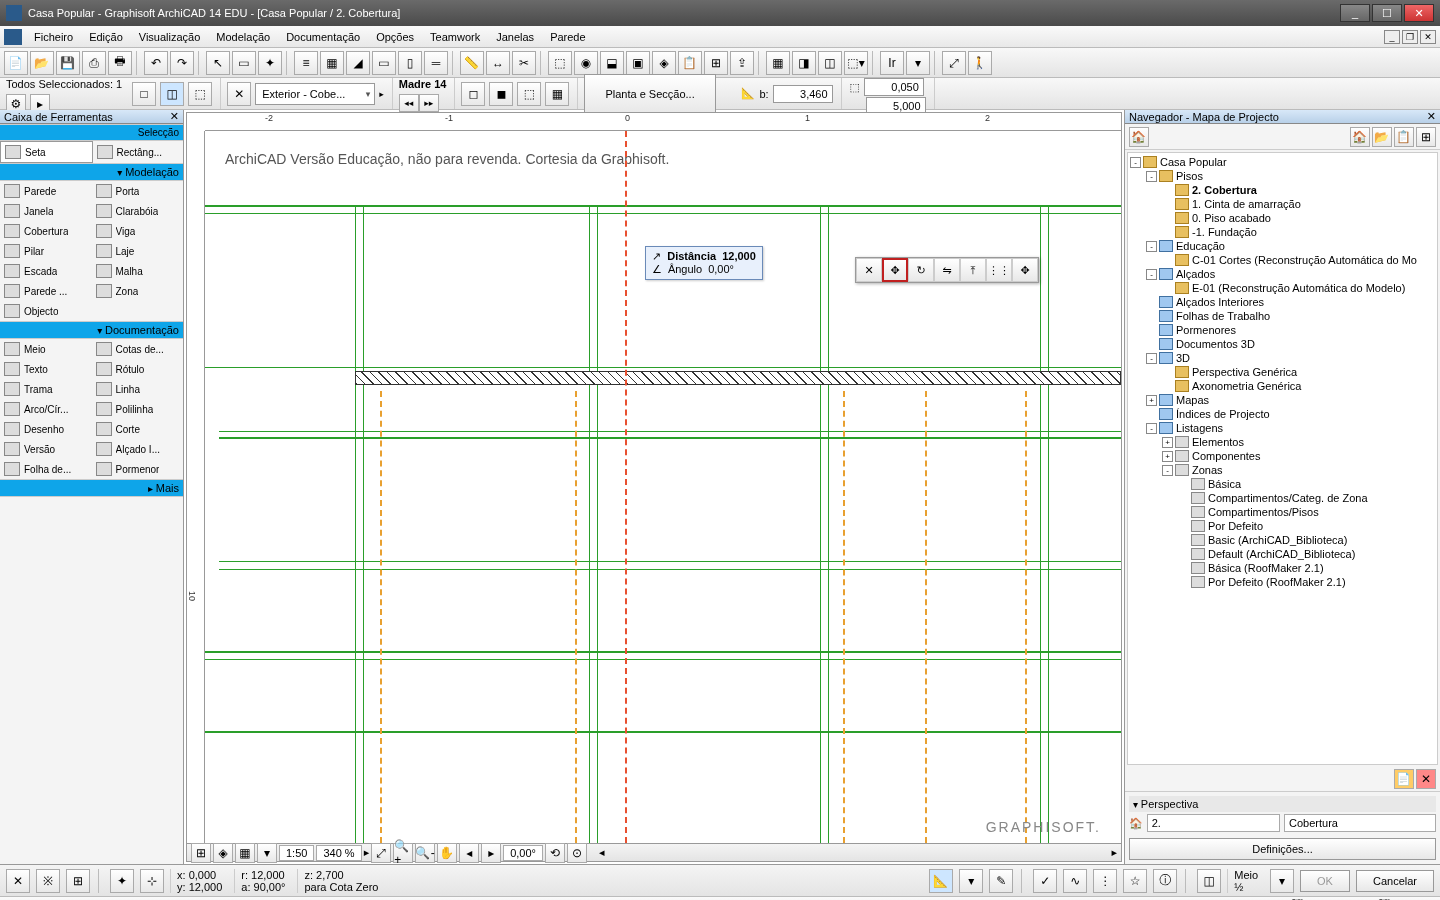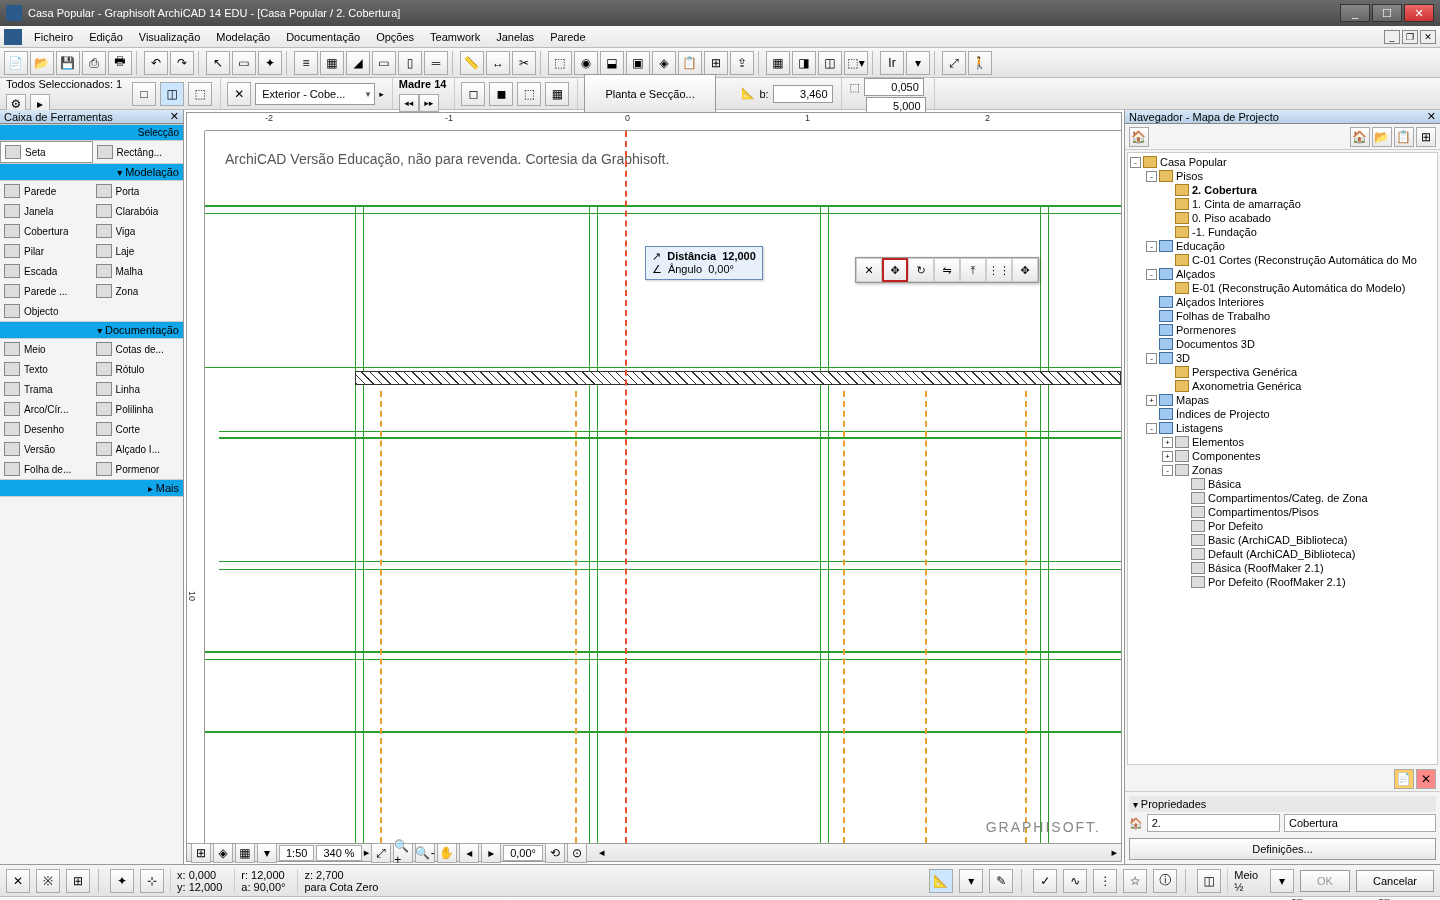--- a/index.html
+++ b/index.html
@@ -679,21 +679,21 @@
             <span class="tree-icon gray"></span>
             <span>Por Defeito (RoofMaker 2.1)</span>
           </div>
         </div>
     </div>
     <div style="display:flex; justify-content:flex-end; padding:2px 4px; gap:2px;">
       <div class="tbtn small" style="background:#fc6;">📄</div>
       <div class="tbtn small" style="background:#f88;">✕</div>
     </div>
     <div class="nav-props">
-      <div class="hdr">▾ <span>Propriedades</span></div>
+      <div class="hdr">▾ <span>Perspectiva</span></div>
       <div class="nav-row">
         <span>🏠</span>
         <input style="width: 30px;" value="2.">
         <input value="Cobertura" style="">
       </div>
       <button class="defs-btn">Definições...</button>
     </div>
   </div>
 </div>
 

